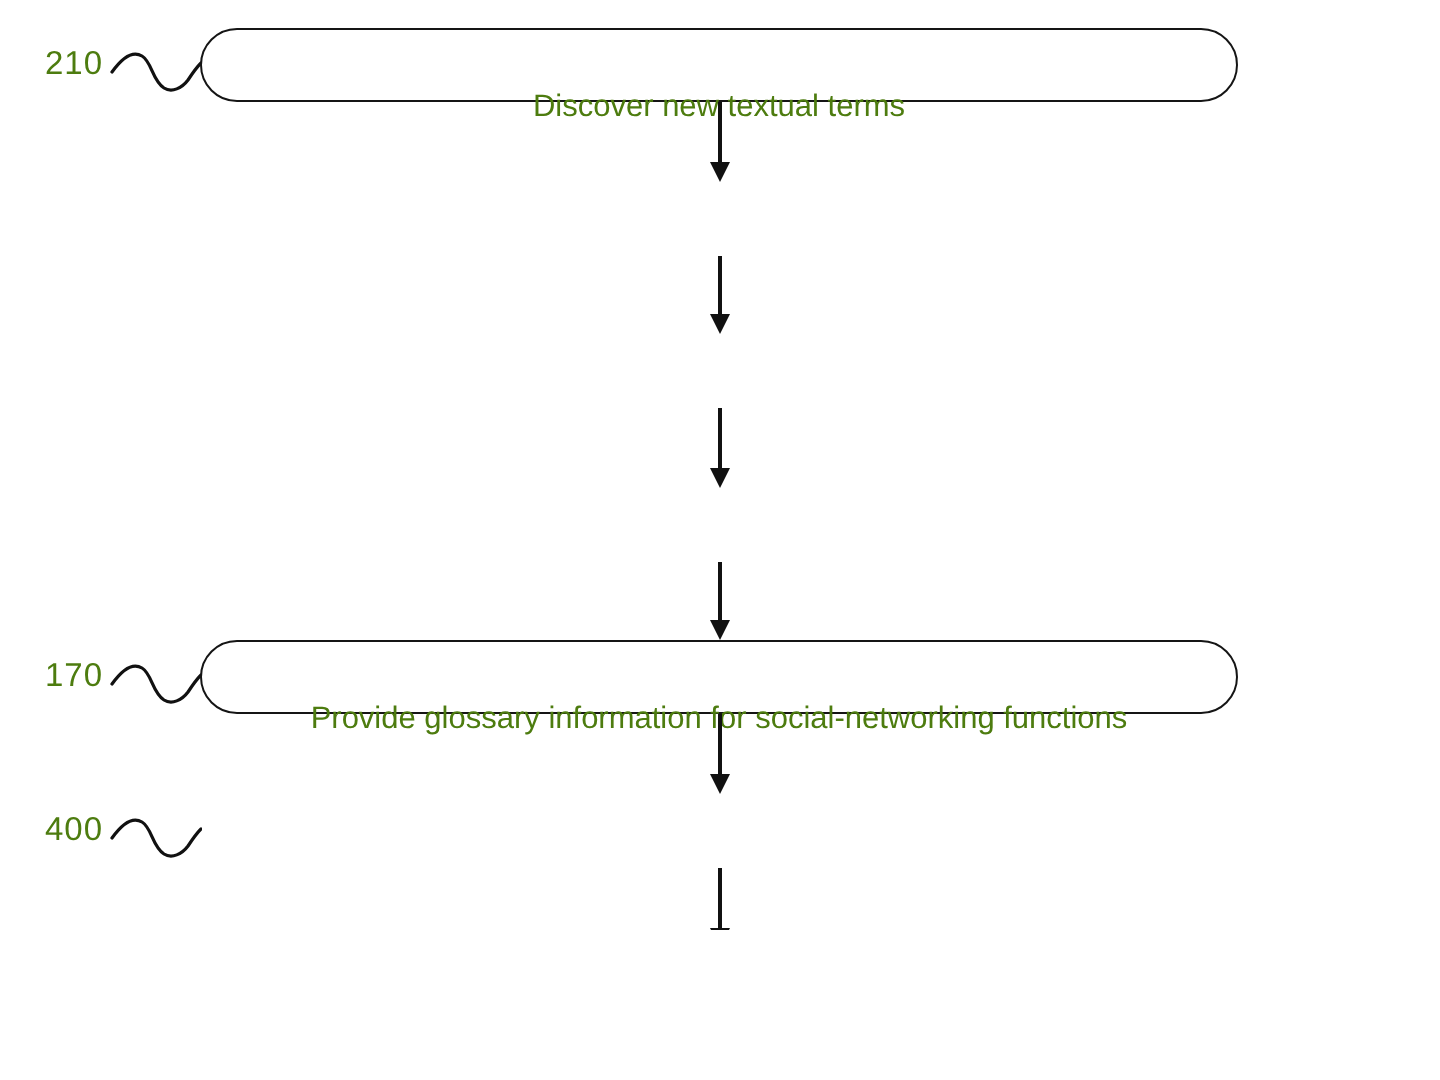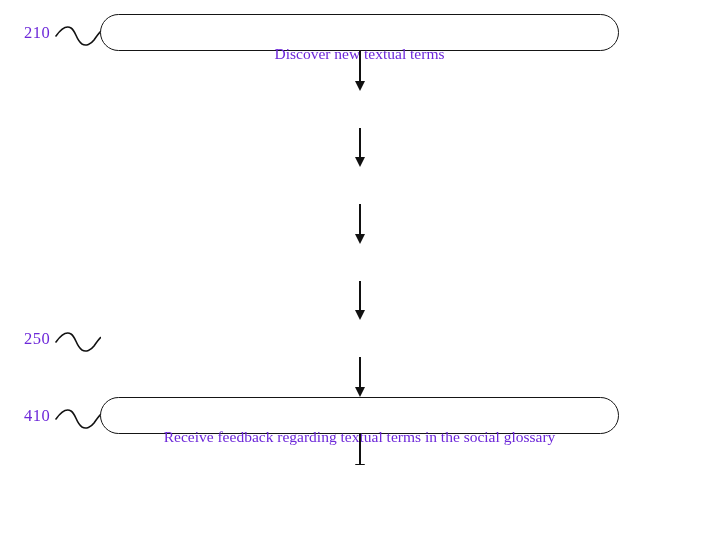--- a/index.html
+++ b/index.html
@@ -5,22 +5,22 @@
   html, body {
     margin: 0;
     padding: 0;
     background: #ffffff;
   }
   #canvas {
     position: relative;
     width: 720px;
     height: 465px;
     background: #ffffff;
-    font-family: Liberation Serif, serif;
-    color: #6d28d9;
+    font-family: Liberation Sans, sans-serif;
+    color: #4d7c0f;
     overflow: hidden;
   }
   .row {
     position: absolute;
     left: 0;
     width: 720px;
     height: 37px;
   }
   .ref {
     position: absolute;
@@ -123,39 +123,39 @@
       <span class="head"></span>
     </div>
 
 
   <div class="arrow" style="top:281px;height:39px">
       <span class="shaft" style="height:30px"></span>
       <span class="head"></span>
     </div>
 
   <div class="row" style="top:320px">
-    <div class="ref">250</div>
+    <div class="ref">170</div>
     <svg class="squiggle" viewBox="0 0 46 28">
         <path d="M 1 16 C 6 9, 11 5, 16 8 C 21 11, 21 20, 27 24 C 31 26.5, 36 24, 39 20 C 41 17, 43.5 13.5, 45.5 11.5"></path>
       </svg>
+    <div class="box">
+        <span>Provide glossary information for social-networking functions</span>
+      </div>
   </div>
 
   <div class="arrow" style="top:357px;height:40px">
       <span class="shaft" style="height:31px"></span>
       <span class="head"></span>
     </div>
 
   <div class="row" style="top:397px">
-    <div class="ref">410</div>
+    <div class="ref">400</div>
     <svg class="squiggle" viewBox="0 0 46 28">
         <path d="M 1 16 C 6 9, 11 5, 16 8 C 21 11, 21 20, 27 24 C 31 26.5, 36 24, 39 20 C 41 17, 43.5 13.5, 45.5 11.5"></path>
       </svg>
-    <div class="box">
-        <span>Receive feedback regarding textual terms in the social glossary</span>
-      </div>
   </div>
 
   <div class="arrow" style="top:434px;height:40px">
       <span class="shaft" style="height:31px"></span>
       <span class="head"></span>
     </div>
 
   <div class="row" style="top:498px">
     <div class="ref">270</div>
     <svg class="squiggle" viewBox="0 0 46 28">

